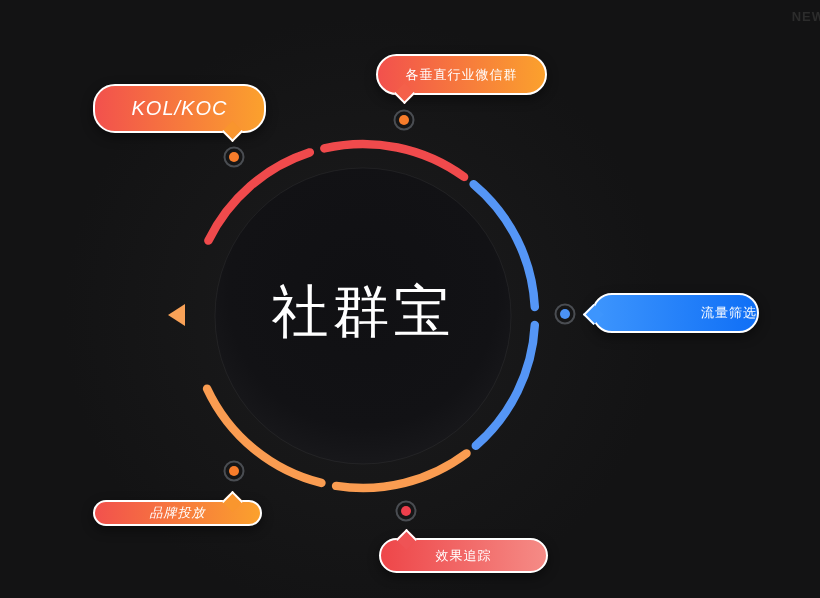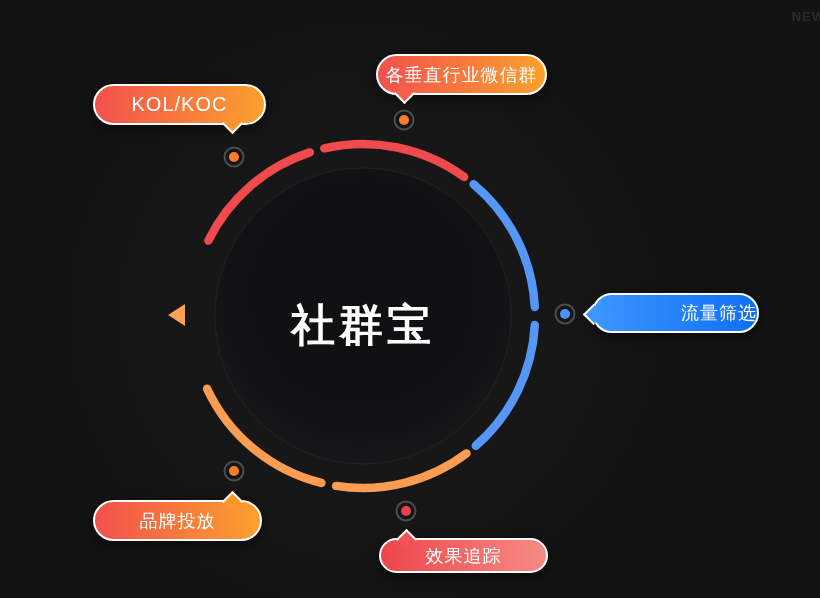--- a/index.html
+++ b/index.html
@@ -35,54 +35,54 @@
   .bubble{
     position:absolute;
     display:flex;align-items:center;justify-content:center;
     border:2px solid #fff;
     border-radius:22px;
     color:#fff;
     box-shadow:0 4px 12px rgba(0,0,0,0.45);
   }
   .bubble .bubble-label{
     position:relative;z-index:3;
-    font-size:18px;letter-spacing:1px;font-weight:500;
+    font-size:13px;letter-spacing:1px;font-weight:500;
     white-space:nowrap;
   }
-  .b-kol{left:93px;top:84px;width:173px;height:41px;
-    background:linear-gradient(90deg,var(--bubble-warm-start),var(--bubble-warm-end));}
+  .b-kol{left:93px;top:84px;width:173px;height:49px;
+    background:linear-gradient(90deg,var(--bubble-warm-start),var(--bubble-warm-end));font-style:italic;}
   .b-kol .bubble-label{font-size:20px;}
   .b-wechat{left:376px;top:54px;width:171px;height:41px;
     background:linear-gradient(90deg,var(--bubble-warm-start),var(--bubble-warm-end));}
   .b-traffic{left:592px;top:293px;width:167px;height:40px;
     background:linear-gradient(90deg,var(--bubble-blue-start),var(--bubble-blue-end));justify-content:flex-end;}
-  .b-brand{left:93px;top:500px;width:169px;height:41px;
-    background:linear-gradient(90deg,var(--bubble-warm-start),var(--bubble-warm-end));}
+  .b-brand{left:93px;top:500px;width:169px;height:26px;
+    background:linear-gradient(90deg,var(--bubble-warm-start),var(--bubble-warm-end));font-style:italic;}
   .b-effect{left:379px;top:538px;width:169px;height:35px;
     background:linear-gradient(90deg,var(--bubble-red-start),var(--bubble-red-end));}
 
   
   .tail{
     position:absolute;z-index:2;
     width:15px;height:15px;
     transform:rotate(45deg);
   }
   .tail-down{border-right:2px solid #fff;border-bottom:2px solid #fff;bottom:-8px;}
   .tail-up{border-left:2px solid #fff;border-top:2px solid #fff;top:-8px;}
   .tail-left{border-left:2px solid #fff;border-bottom:2px solid #fff;left:-8px;top:12px;}
   .b-kol .tail{left:130px;background:#f9952e;}
   .b-wechat .tail{left:19px;background:#f4604a;}
   .b-traffic .tail{background:#3d95fd;}
   .b-brand .tail{left:130px;background:#f9962e;}
   .b-effect .tail{left:18px;background:#ef5355;}
 
   .center-label{
-    position:absolute;left:363px;top:328px;
+    position:absolute;left:363px;top:316px;
     transform:translate(-50%,-54%);
-    color:#ffffff;font-size:44px;font-weight:700;letter-spacing:4px;
+    color:#ffffff;font-size:57px;font-weight:400;letter-spacing:4px;
     white-space:nowrap;
   }
   .watermark{
     position:absolute;top:9px;right:-5px;
     color:#2c2c2c;font-size:13px;font-weight:bold;letter-spacing:1px;
   }
 </style>
 </head>
 <body>
 

